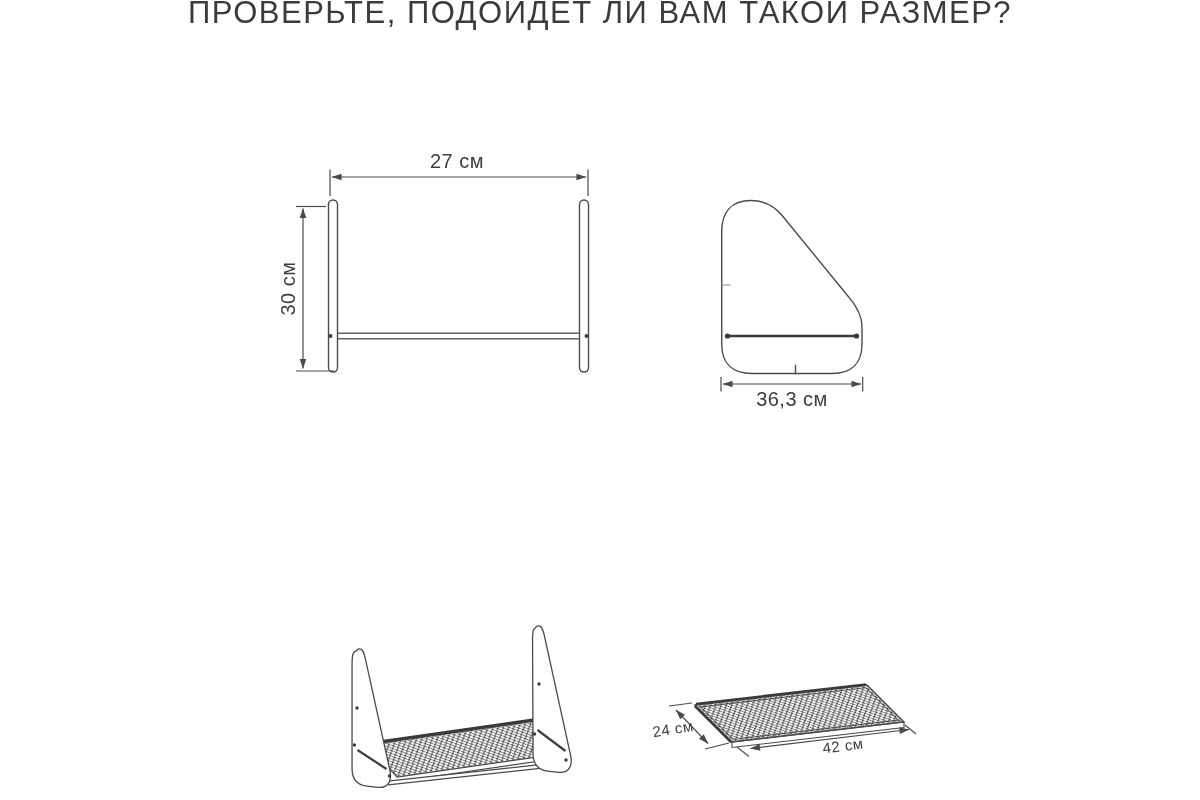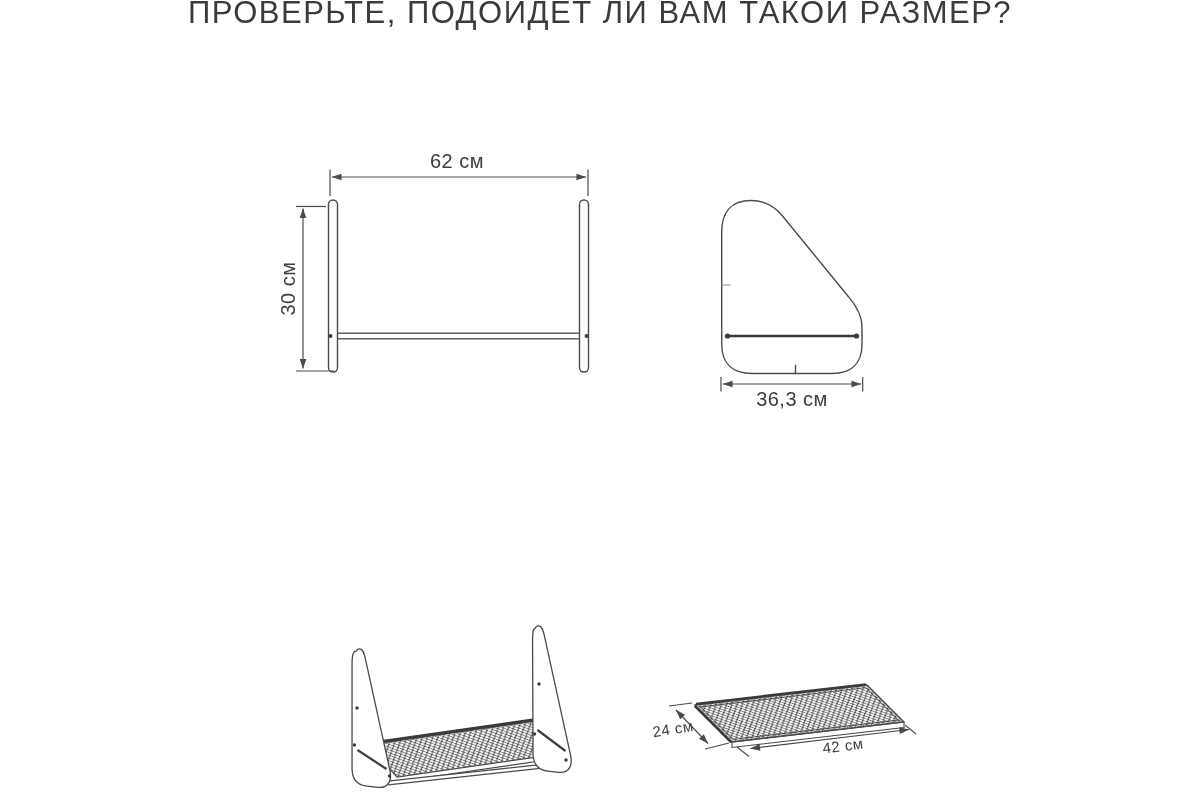--- a/index.html
+++ b/index.html
@@ -147,19 +147,19 @@
       </g>
 
       <g stroke="#4a4a4a" stroke-width="1.1">
         <line x1="737" y1="747" x2="749" y2="756.5"></line>
         <line x1="905" y1="725" x2="916" y2="734"></line>
         <line x1="750.5" y1="748.5" x2="909" y2="729.5" marker-start="url(#arr)" marker-end="url(#arr)"></line>
       </g>
     </g>
   </svg>
 
-  <div class="dim-label lbl-45">62 см</div>
+  <div class="dim-label lbl-45">27 см</div>
   <div class="dim-label lbl-30">30 см</div>
   <div class="dim-label lbl-245">36,3 см</div>
   <div class="dim-label lbl-24">24 см</div>
   <div class="dim-label lbl-42">42 см</div>
 
 </div>
 
 </body></html>

